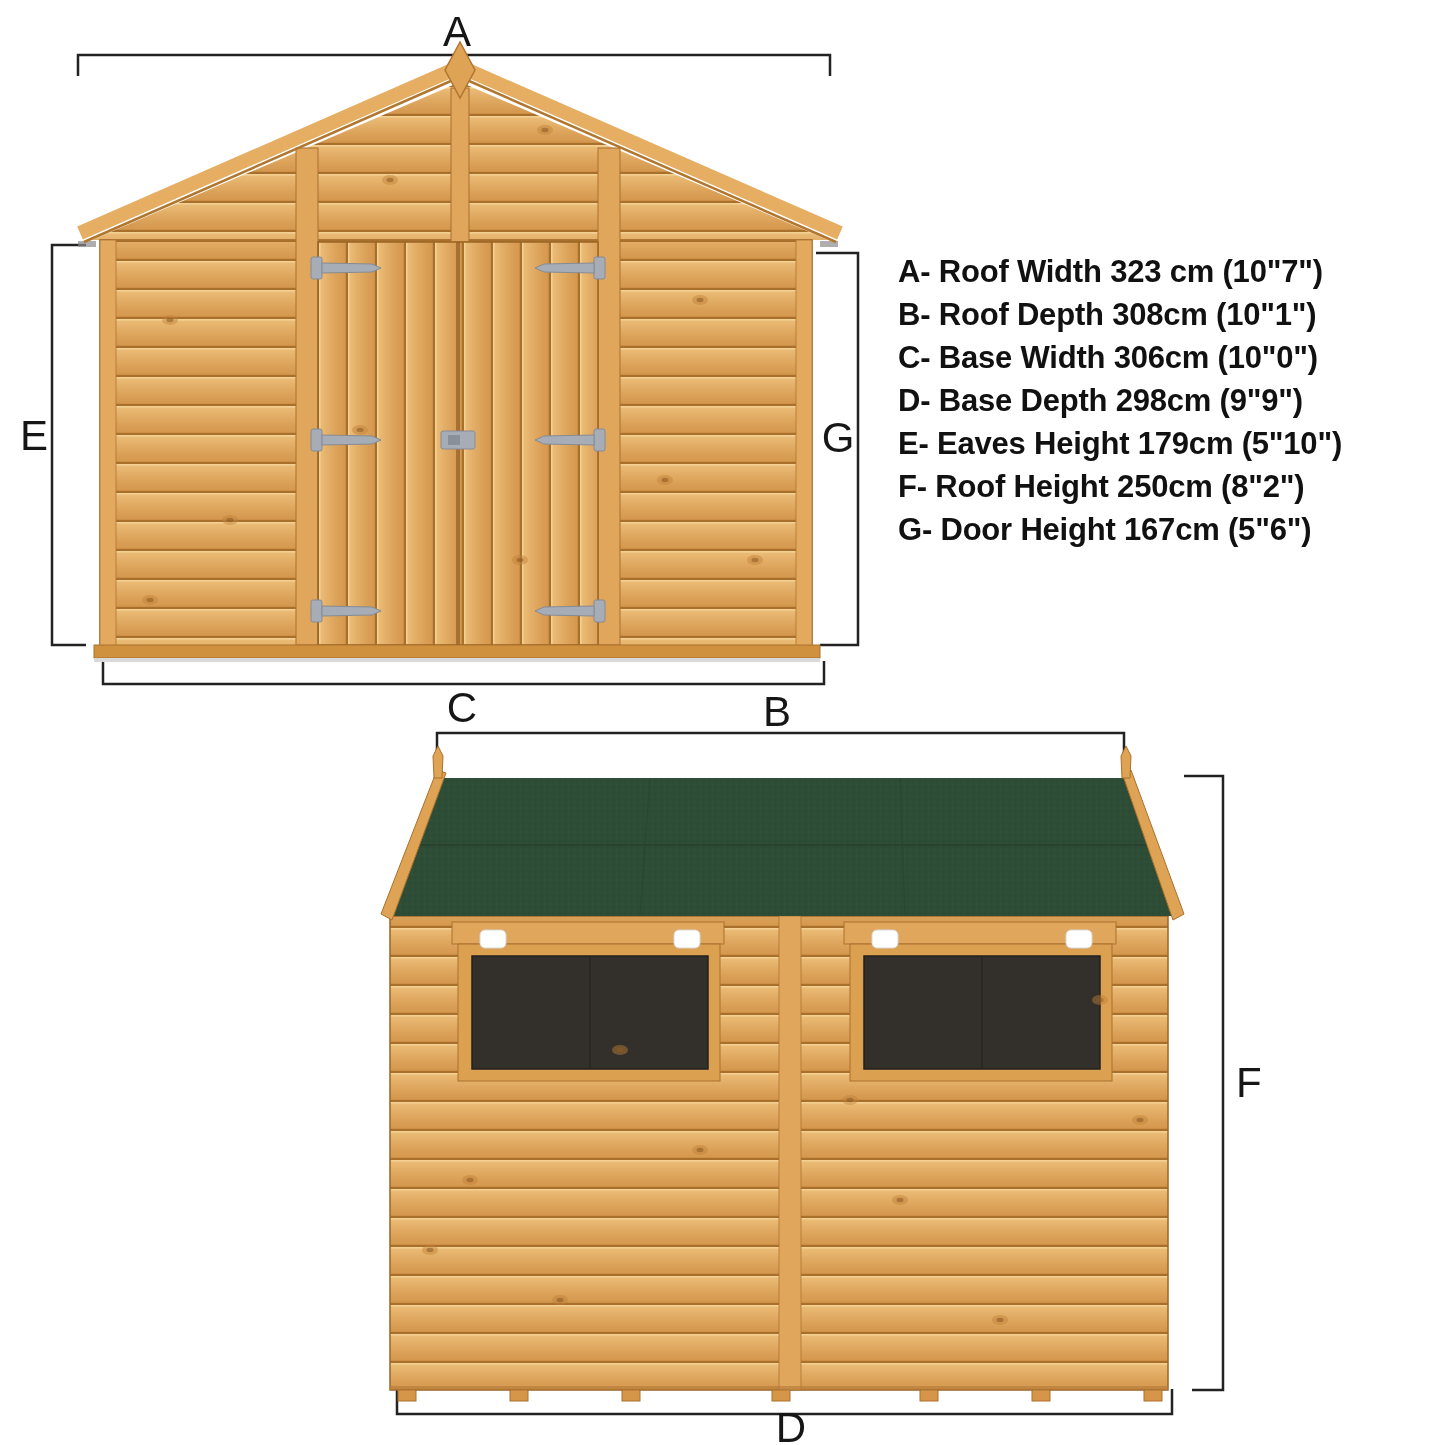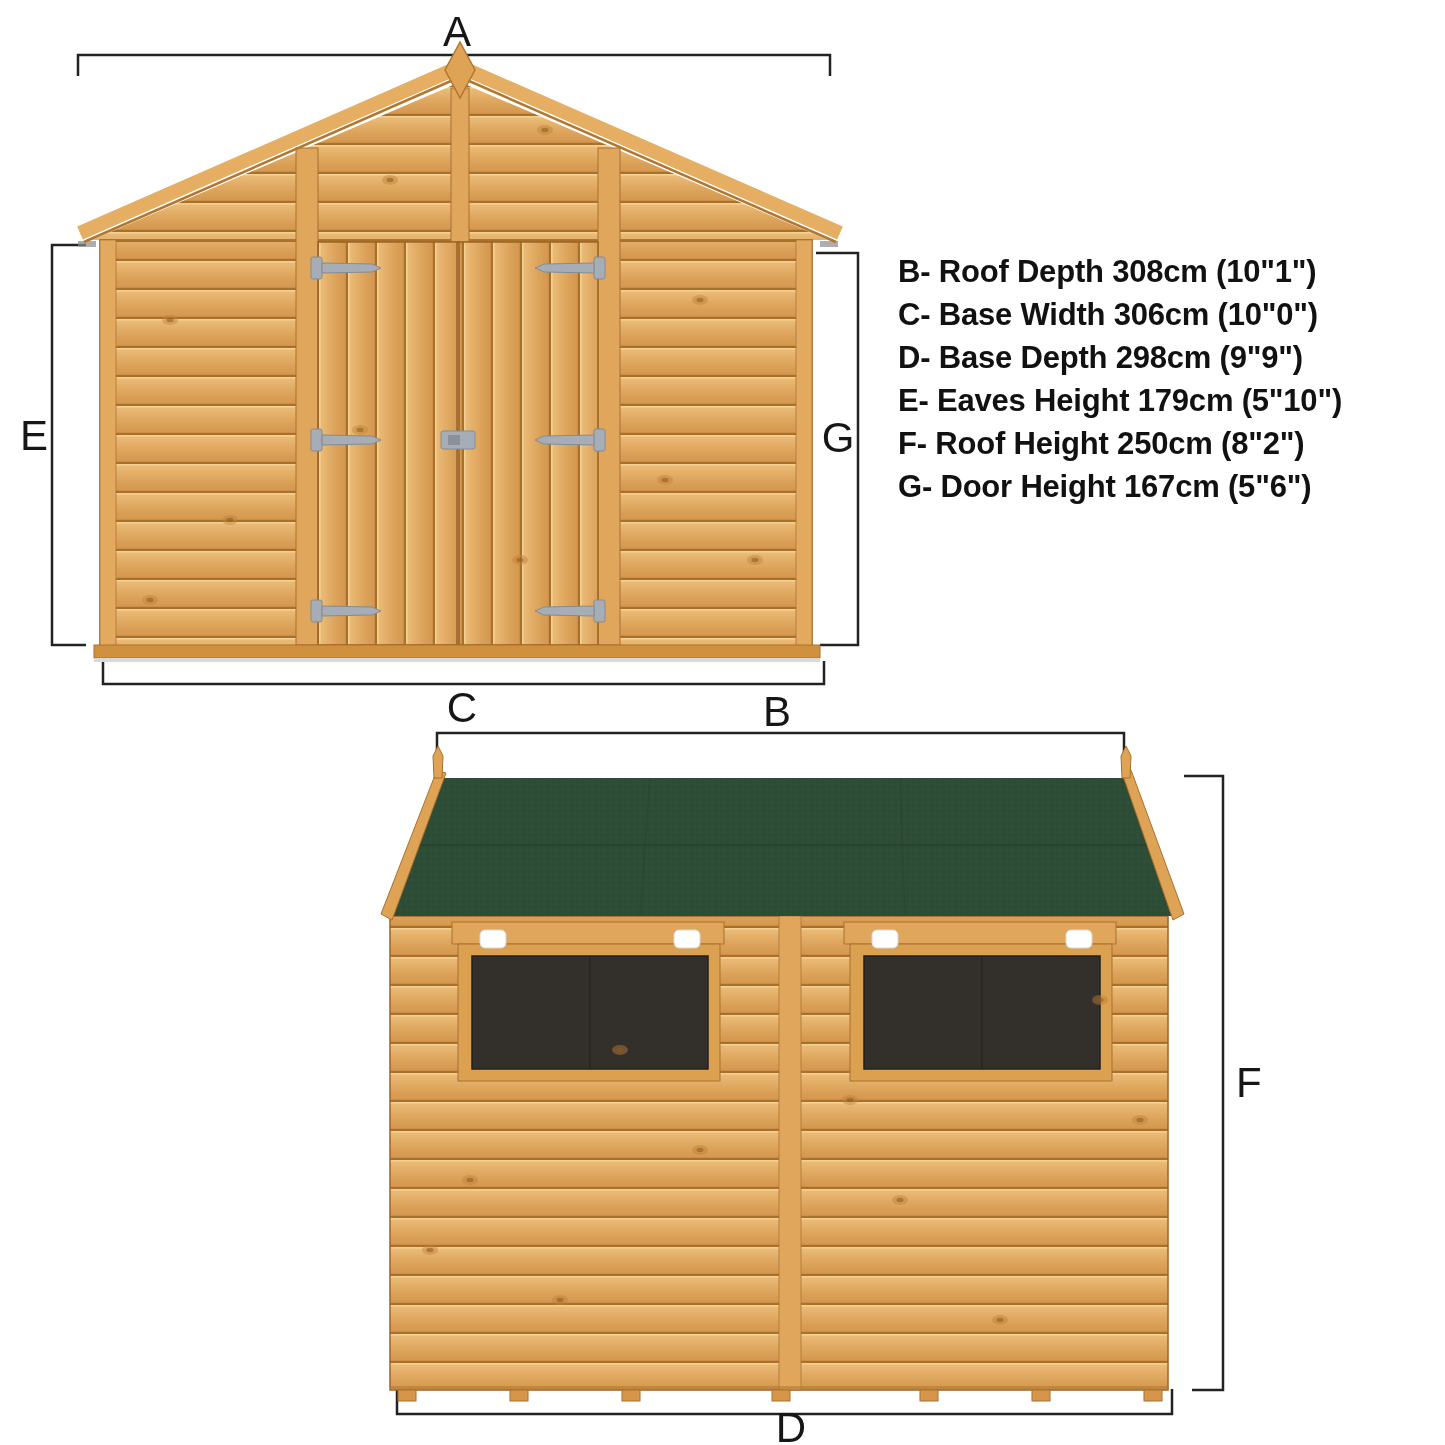--- a/index.html
+++ b/index.html
@@ -196,20 +196,21 @@
           <use href="#knot" x="1140" y="1120"></use>
     </g>
 
     <text class="dim-label" x="777" y="726" text-anchor="middle">B</text>
     <text class="dim-label" x="1236" y="1097" text-anchor="start">F</text>
     <text class="dim-label" x="791" y="1442" text-anchor="middle">D</text>
   </g>
 </svg>
 
   <div class="specs">
+    <div>A- Roof Width 323 cm (10"7")</div>
     <div>B- Roof Depth 308cm (10"1")</div>
     <div>C- Base Width 306cm (10"0")</div>
     <div>D- Base Depth 298cm (9"9")</div>
     <div>E- Eaves Height 179cm (5"10")</div>
     <div>F- Roof Height 250cm (8"2")</div>
     <div>G- Door Height 167cm (5"6")</div>
   </div>
 
 </div>
 

